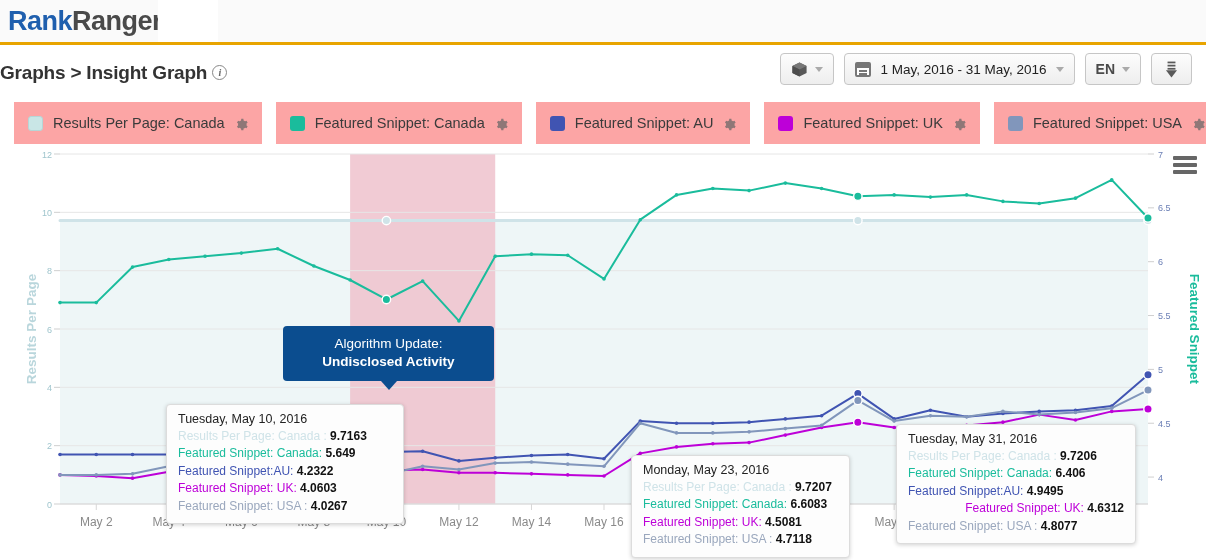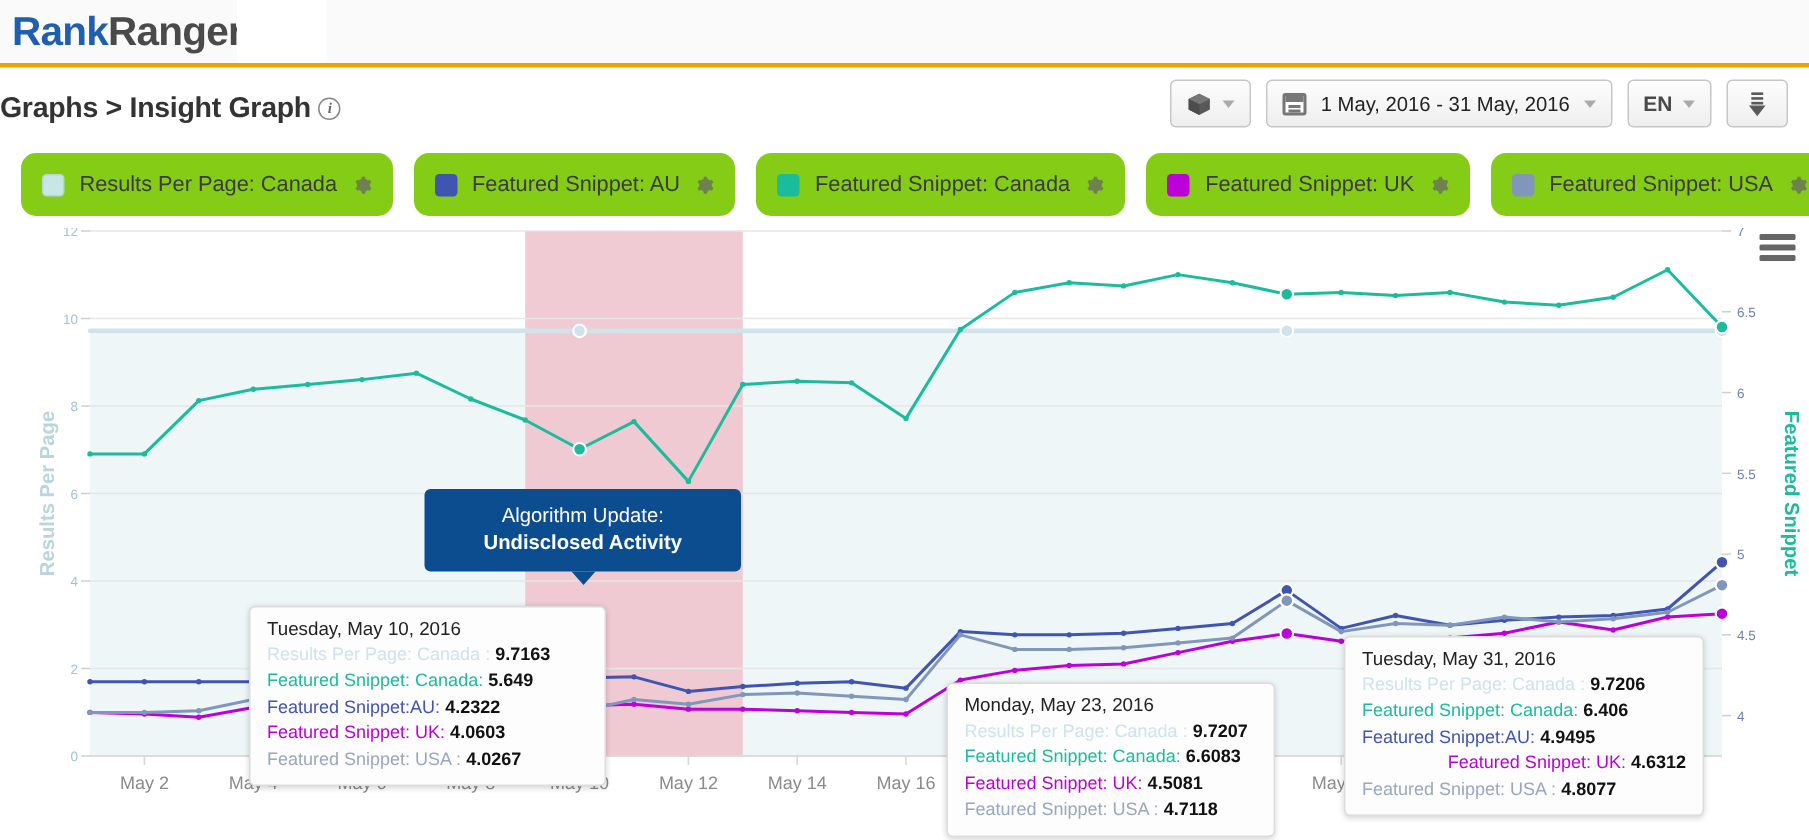--- a/index.html
+++ b/index.html
@@ -81,21 +81,21 @@
   .date-btn{ min-width:200px; justify-content:flex-start; gap:9px; }
   .date-btn .caret{ margin-left:auto; }
   .en-label{ font-size:14px; font-weight:bold; color:#4a4a4a; }
   .dl-arrow{ width:19px;height:19px; position:relative; }
 
   
   .chips{
     display:flex; gap:14px; padding:0 14px; margin-top:2px;
   }
   .chip{
-    height:42px; background:#84cc16; border-radius:10px;
+    height:42px; background:#fca5a5; border-radius:0;
     display:flex; align-items:center; gap:10px;
     padding:0 14px; cursor:pointer;
   }
   .sw{ width:15px;height:15px;border-radius:3px; flex:none; }
   .chip-label{ font-size:14.5px; color:#3b3b3b; white-space:nowrap; }
   .gear{
     width:13px;height:13px; flex:none; opacity:.72;
   }
 
   
@@ -207,32 +207,32 @@
     <span class="sw" style="background:#c9e6e6;border:1px solid #b6d6d6;"></span>
     <span class="chip-label">Results Per Page: Canada</span>
     <span class="gear">
       <svg width="13" height="13" viewBox="0 0 24 24">
           <path fill="#666" d="M12 8a4 4 0 100 8 4 4 0 000-8zm9.4 4c0-.6-.05-1.2-.15-1.76l2.1-1.6-2-3.46-2.5 1a8.8 8.8 0 00-3-1.75L15.5 1.6h-4l-.35 2.83a8.8 8.8 0 00-3 1.75l-2.5-1-2 3.46 2.1 1.6a9.6 9.6 0 000 3.52l-2.1 1.6 2 3.46 2.5-1a8.8 8.8 0 003 1.75l.35 2.83h4l.35-2.83a8.8 8.8 0 003-1.75l2.5 1 2-3.46-2.1-1.6c.1-.56.15-1.16.15-1.76zM12 15a3 3 0 110-6 3 3 0 010 6z"></path>
         </svg>
     </span>
   </div>
 
   <div class="chip">
-    <span class="sw" style="background:#4054b2;"></span>
-    <span class="chip-label">Featured Snippet: AU</span>
+    <span class="sw" style="background:#1abc9c;"></span>
+    <span class="chip-label">Featured Snippet: Canada</span>
     <span class="gear">
       <svg width="13" height="13" viewBox="0 0 24 24">
           <path fill="#666" d="M12 8a4 4 0 100 8 4 4 0 000-8zm9.4 4c0-.6-.05-1.2-.15-1.76l2.1-1.6-2-3.46-2.5 1a8.8 8.8 0 00-3-1.75L15.5 1.6h-4l-.35 2.83a8.8 8.8 0 00-3 1.75l-2.5-1-2 3.46 2.1 1.6a9.6 9.6 0 000 3.52l-2.1 1.6 2 3.46 2.5-1a8.8 8.8 0 003 1.75l.35 2.83h4l.35-2.83a8.8 8.8 0 003-1.75l2.5 1 2-3.46-2.1-1.6c.1-.56.15-1.16.15-1.76zM12 15a3 3 0 110-6 3 3 0 010 6z"></path>
         </svg>
     </span>
   </div>
 
   <div class="chip">
-    <span class="sw" style="background:#1abc9c;"></span>
-    <span class="chip-label">Featured Snippet: Canada</span>
+    <span class="sw" style="background:#4054b2;"></span>
+    <span class="chip-label">Featured Snippet: AU</span>
     <span class="gear">
       <svg width="13" height="13" viewBox="0 0 24 24">
           <path fill="#666" d="M12 8a4 4 0 100 8 4 4 0 000-8zm9.4 4c0-.6-.05-1.2-.15-1.76l2.1-1.6-2-3.46-2.5 1a8.8 8.8 0 00-3-1.75L15.5 1.6h-4l-.35 2.83a8.8 8.8 0 00-3 1.75l-2.5-1-2 3.46 2.1 1.6a9.6 9.6 0 000 3.52l-2.1 1.6 2 3.46 2.5-1a8.8 8.8 0 003 1.75l.35 2.83h4l.35-2.83a8.8 8.8 0 003-1.75l2.5 1 2-3.46-2.1-1.6c.1-.56.15-1.16.15-1.76zM12 15a3 3 0 110-6 3 3 0 010 6z"></path>
         </svg>
     </span>
   </div>
 
   <div class="chip">
     <span class="sw" style="background:#bd00d8;"></span>
     <span class="chip-label">Featured Snippet: UK</span>

